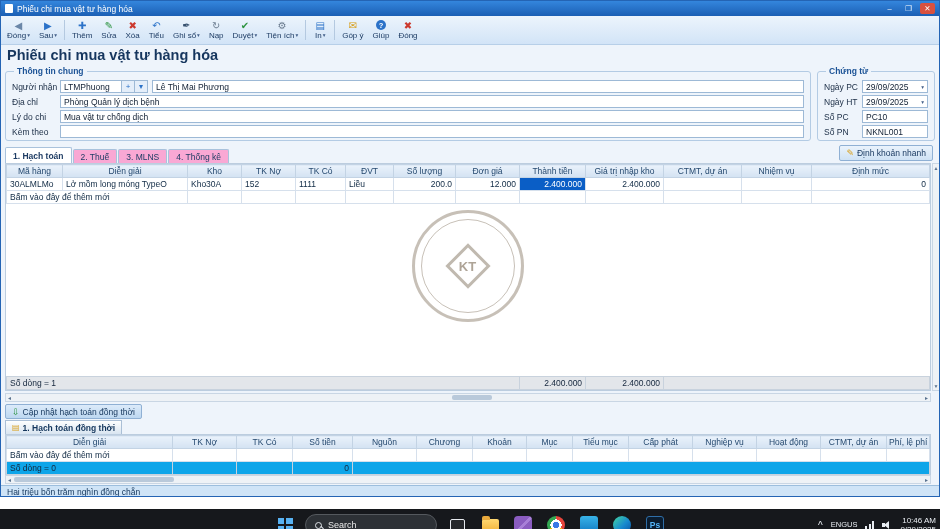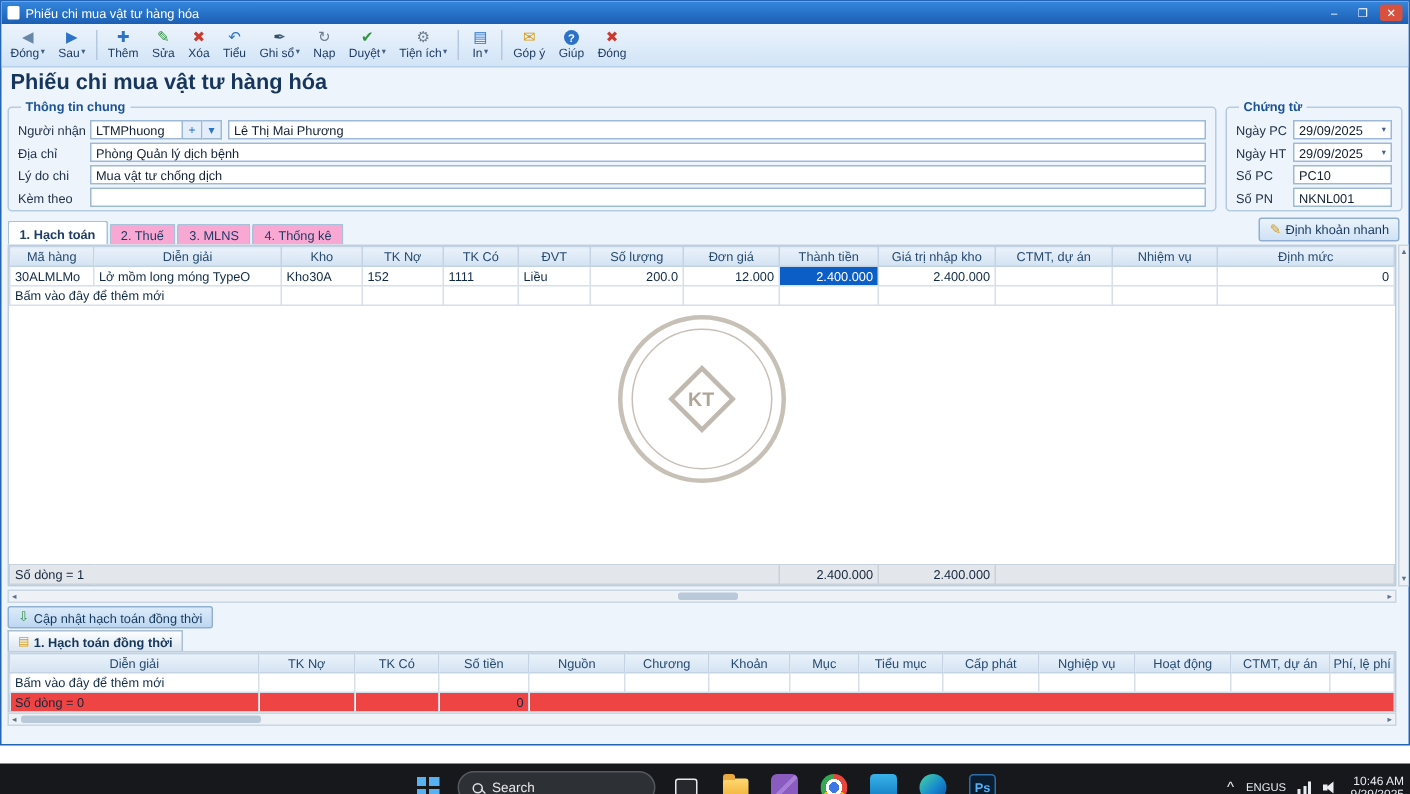--- a/index.html
+++ b/index.html
@@ -96,21 +96,21 @@
   .updatebtn{position:absolute;left:4px;top:403px;height:15px;display:flex;align-items:center;
     gap:3px;padding:0 6px;background:linear-gradient(#dcebfa,#bdd7f0);border:1px solid #8fb0d4;
     border-radius:2px;font-size:8.5px;color:#14365c;}
   .updatebtn .ic{color:#2d9440;font-size:9px;}
   .simtab{position:absolute;left:4px;top:419px;height:14px;display:flex;align-items:center;
     gap:3px;padding:0 6px;background:linear-gradient(#fdfefe,#d9e5f1);border:1px solid #aabfd6;
     border-bottom:none;font-size:8.5px;font-weight:bold;color:#14365c;}
   .simtab .ic{color:#d89c12;font-size:8px;}
   .simarea{position:absolute;left:4px;top:433px;width:926px;height:41px;background:#fff;
     border:1px solid #bccddf;}
-  .simarea .sumrow td{background:#ef4444;border:1px solid #c8d2dd;color:#14263c;}
+  .simarea .sumrow td{background:#0ea5e9;border:1px solid #c8d2dd;color:#14263c;}
 
   
   .wm{position:absolute;left:50%;top:46px;transform:translateX(-50%);width:112px;height:112px;
     border:3px solid rgba(130,115,95,.45);border-radius:50%;display:flex;align-items:center;
     justify-content:center;pointer-events:none;}
   .wm::before{content:"";position:absolute;inset:6px;border:1px solid rgba(130,115,95,.45);border-radius:50%;}
   .wm .dia{width:32px;height:32px;border:3px solid rgba(130,115,95,.5);transform:rotate(45deg);
     display:flex;align-items:center;justify-content:center;}
   .wm .kt{transform:rotate(-45deg);font-size:13px;font-weight:bold;color:rgba(130,115,95,.65);}
 
@@ -518,20 +518,23 @@
       </tr>
     </tbody>
       </table>
   </div>
   <div class="hscroll hs2">
     <span>◄</span>
     <span class="hthumb"></span>
     <span>►</span>
   </div>
 
+  <div class="statusbar">
+    <span>Hai triệu bốn trăm nghìn đồng chẵn</span>
+  </div>
 </div>
 
 <div class="taskbar">
   <div class="tb-center">
     <div class="appic">
       <span class="start">
           <span></span>
           <span></span>
           <span></span>
           <span></span>

